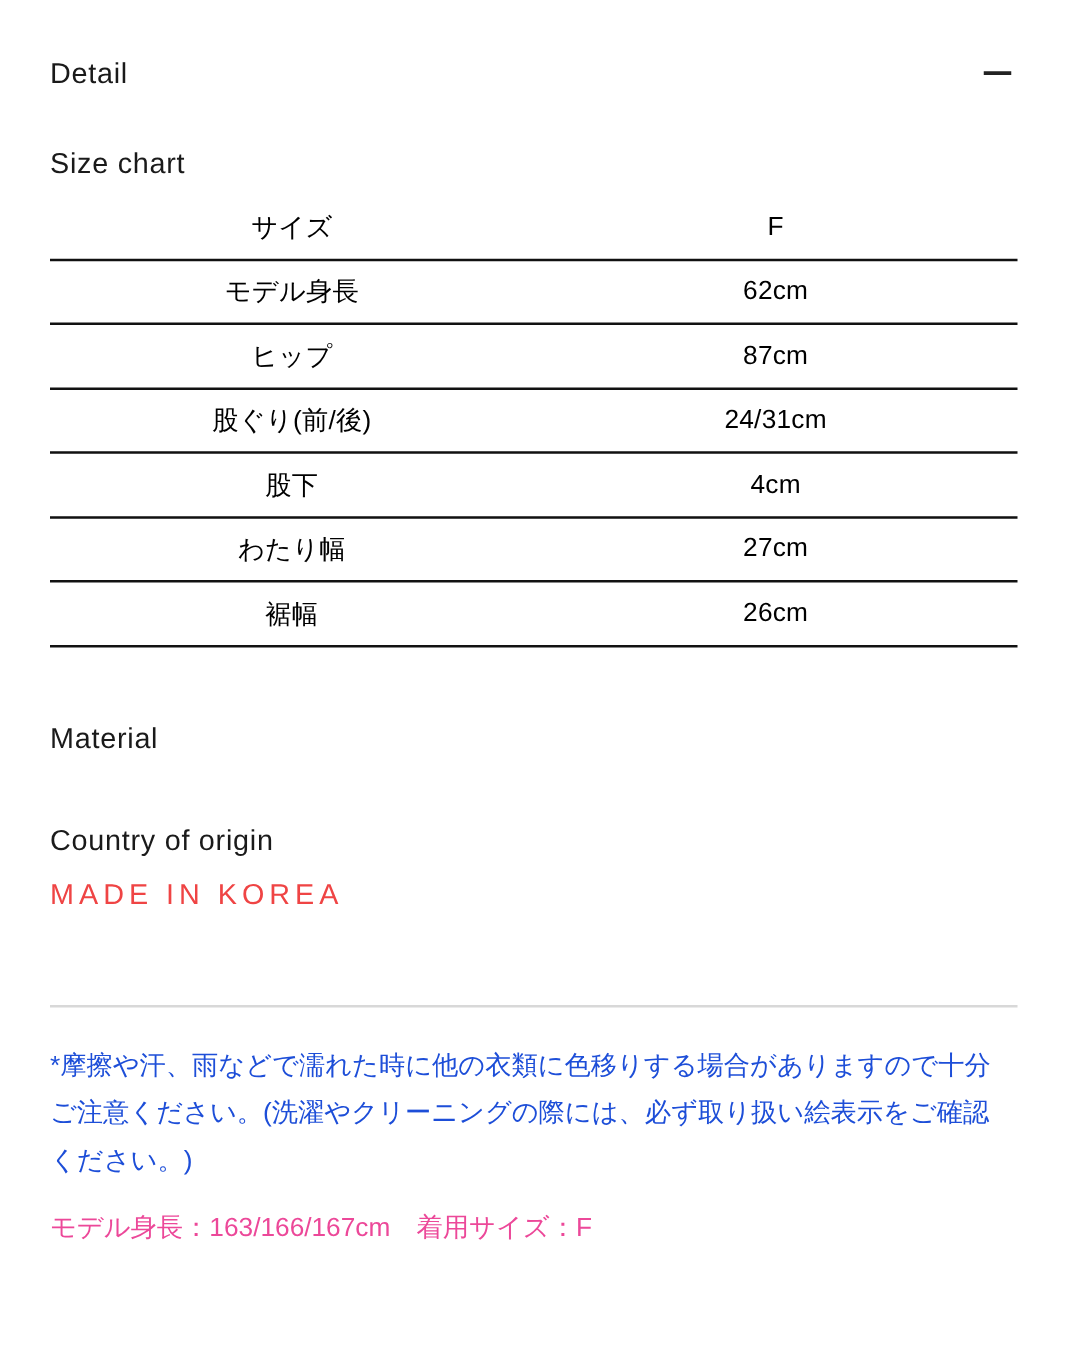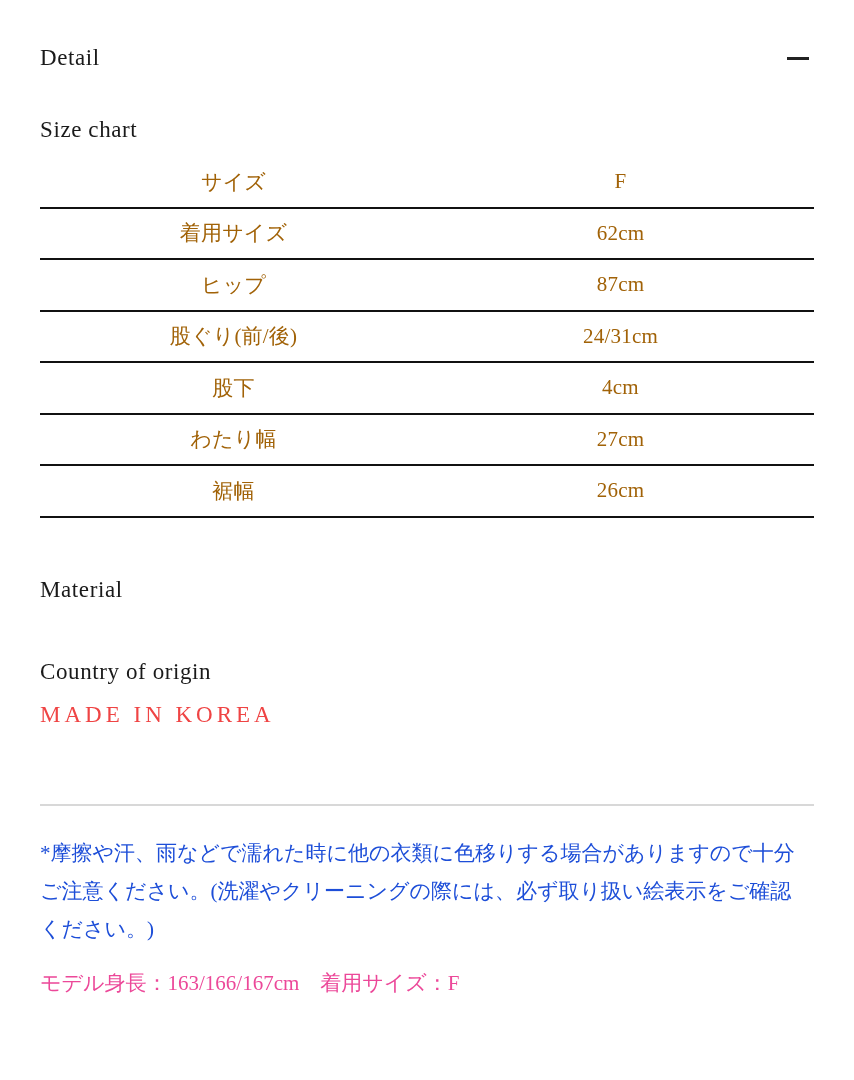--- a/index.html
+++ b/index.html
@@ -1,15 +1,15 @@
 <!DOCTYPE html>
 <html><head>
 <meta charset="utf-8">
 <style>
-  * { margin: 0; padding: 0; box-sizing: border-box; font-family: Liberation Serif, serif; }
+  * { margin: 0; padding: 0; box-sizing: border-box; }
   html, body {
     background: #ffffff;
     font-family: "Liberation Sans", "DejaVu Sans", sans-serif;
     color: #1a1a1a;
   }
   .page {
     width: 854px;
     height: 1080px;
     background: #ffffff;
     padding: 45px 40px 16px 40px;
@@ -46,21 +46,21 @@
   .size-table { width: 100%; }
   .trow {
     display: flex;
     align-items: center;
     height: 51.5px;
     border-bottom: 2px solid #111111;
   }
   .trow .cell {
     text-align: center;
     font-size: 21px;
-    color: #a16207;
+    color: #000000;
     letter-spacing: 0.2px;
   }
   .size-table .cell { width: 50%; }
 
   
   .material-heading { margin-top: 59px; margin-bottom: 9px; }
   .material-table { width: 100%; }
   .material-table .cell-label { width: 37.5%; }
   .material-table .cell-value { width: 62.5%; }
 
@@ -105,21 +105,21 @@
   </div>
 
   <div class="heading sizechart-heading">Size chart</div>
 
   <div class="size-table">
     <div class="trow">
       <div class="cell">サイズ</div>
       <div class="cell">F</div>
     </div>
     <div class="trow">
-      <div class="cell">着用サイズ</div>
+      <div class="cell">モデル身長</div>
       <div class="cell">62cm</div>
     </div>
     <div class="trow">
       <div class="cell">ヒップ</div>
       <div class="cell">87cm</div>
     </div>
     <div class="trow">
       <div class="cell">股ぐり(前/後)</div>
       <div class="cell">24/31cm</div>
     </div>

